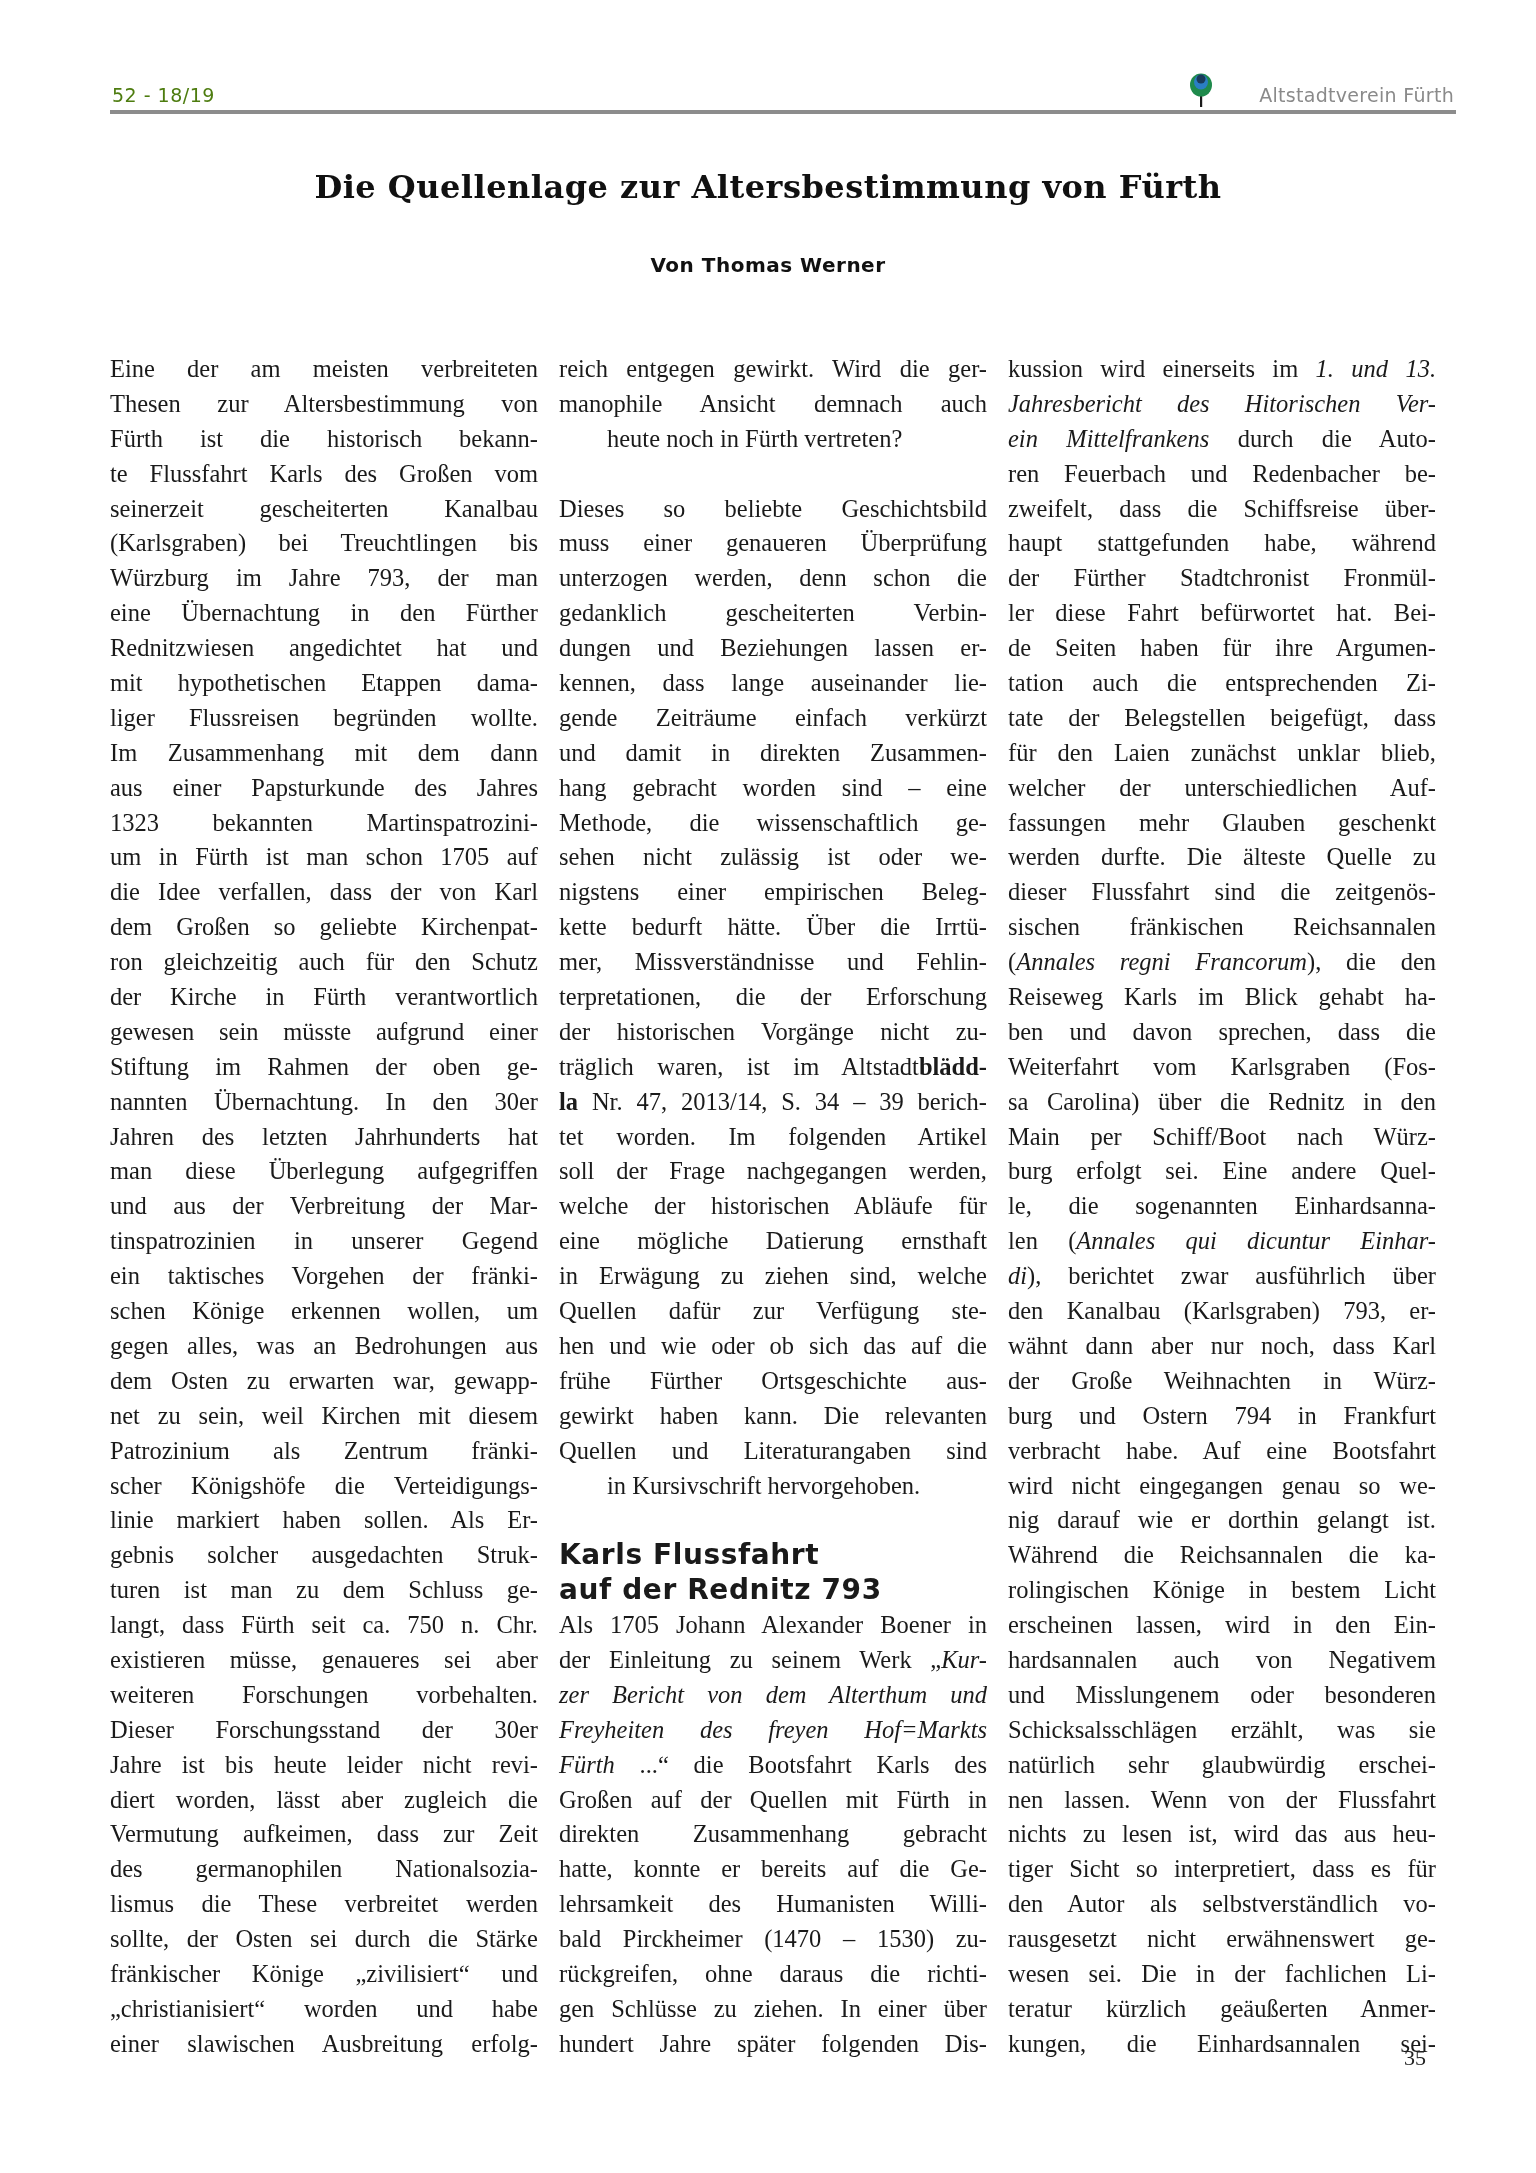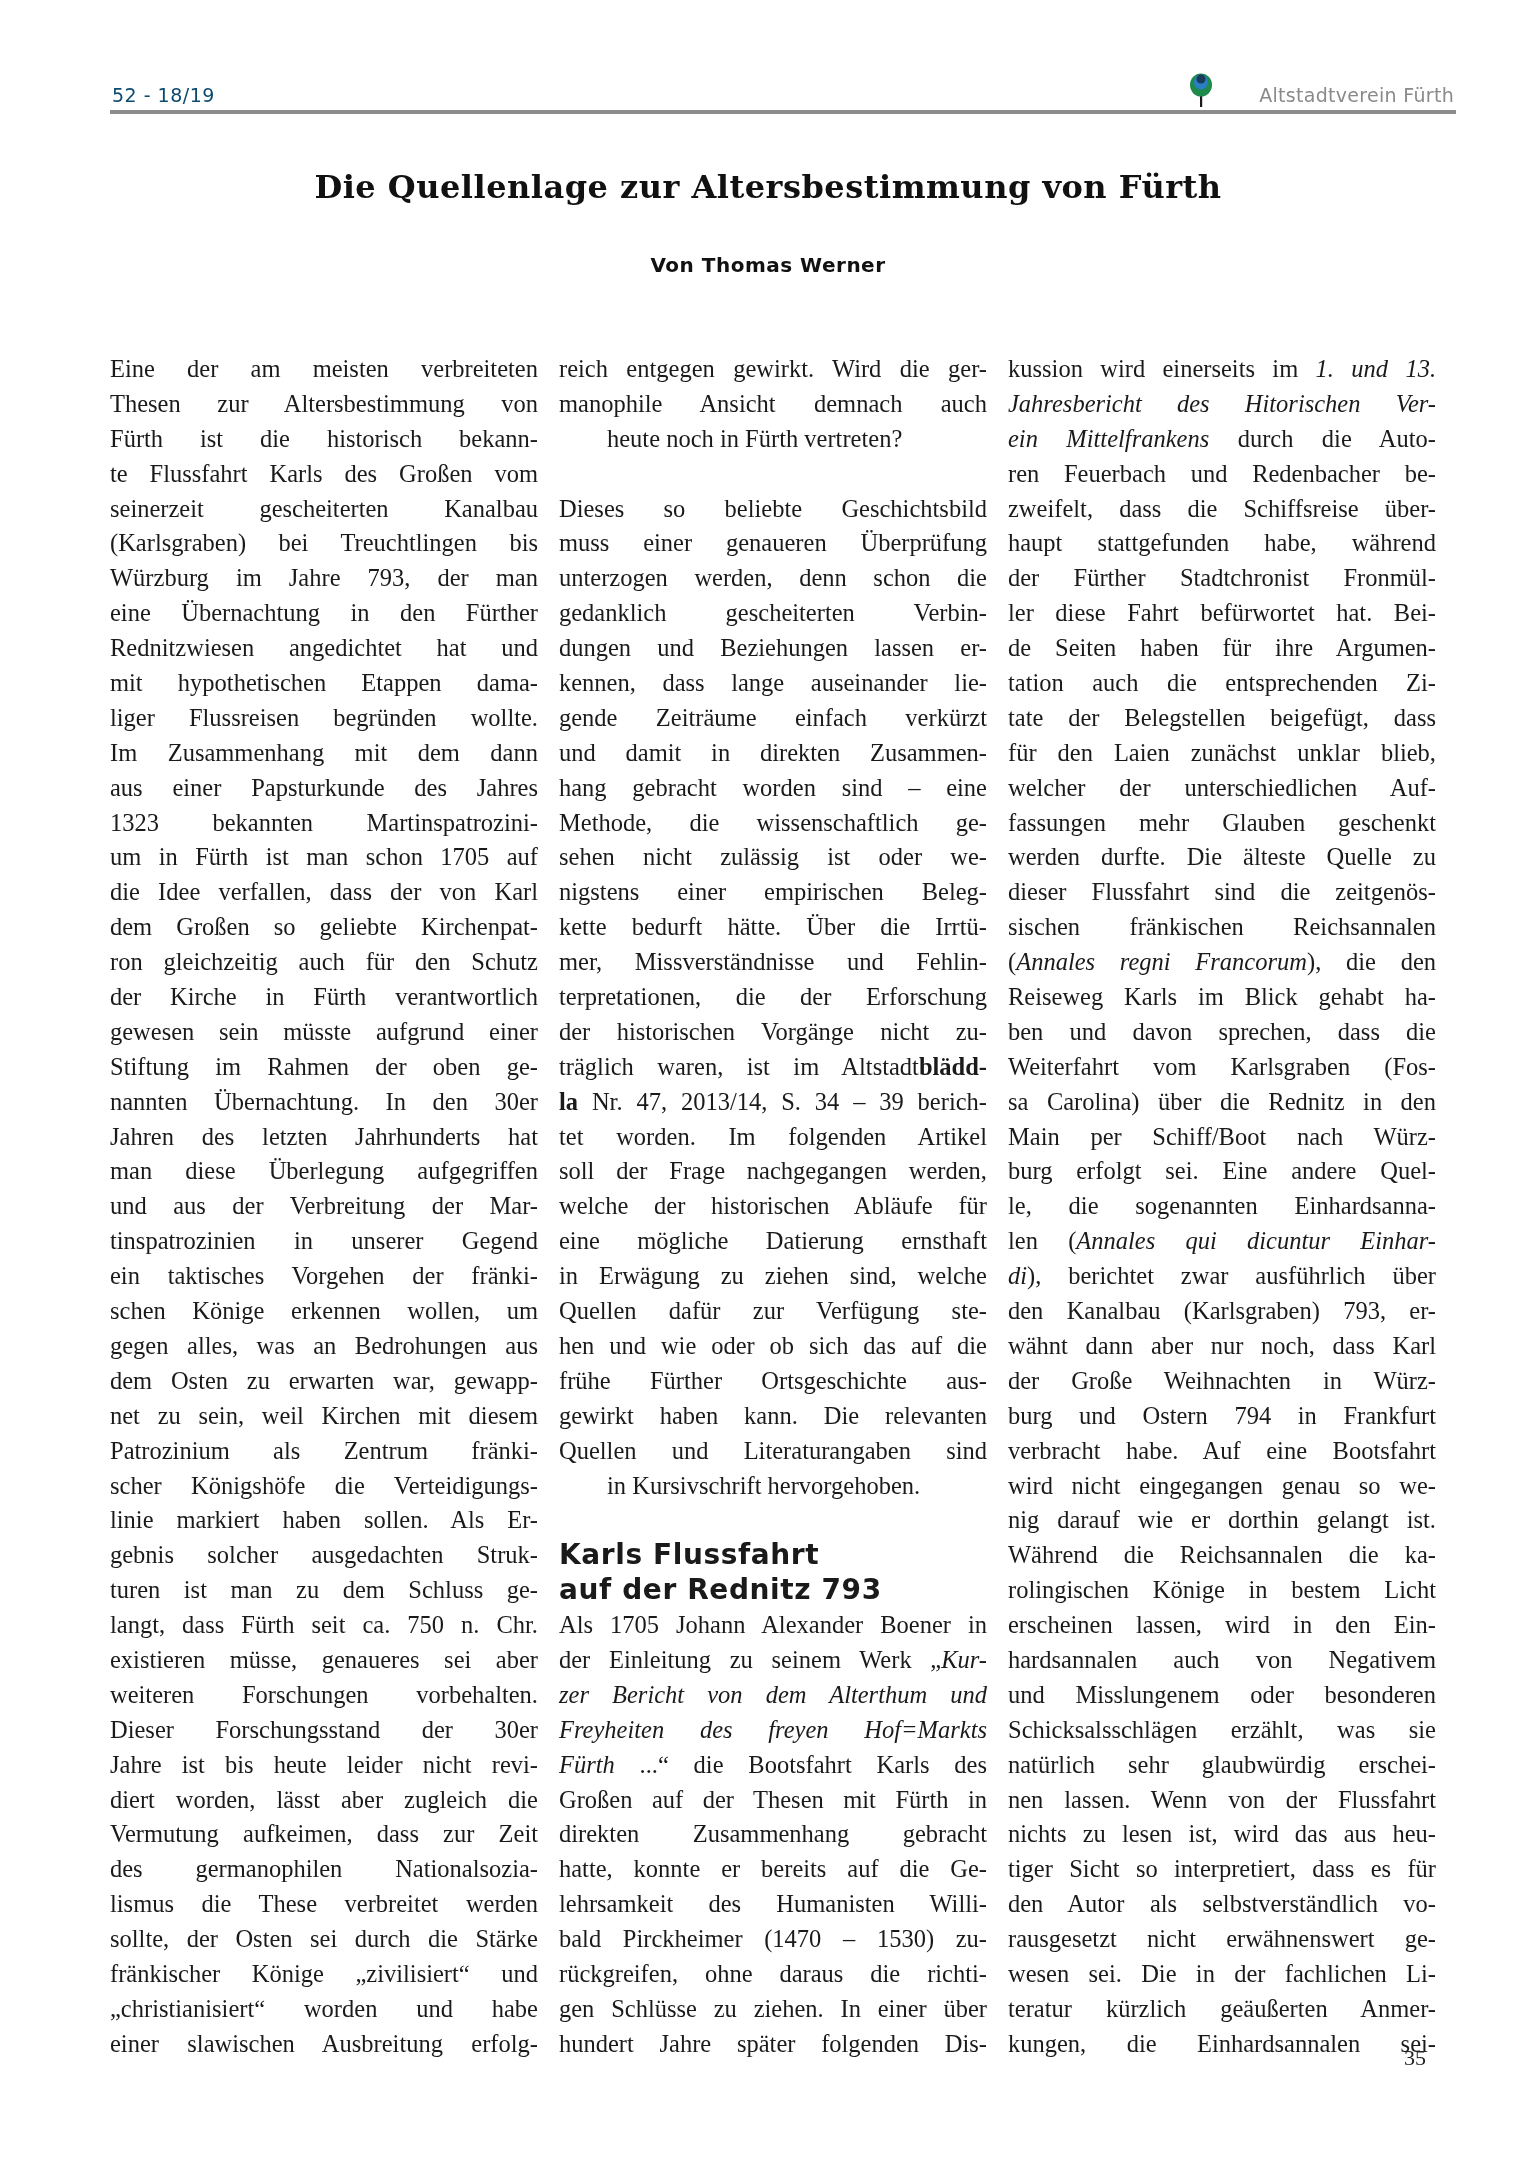--- a/index.html
+++ b/index.html
@@ -1,21 +1,21 @@
 <!DOCTYPE html>
 <html><head>
 <meta charset="utf-8">
 <style>
   html, body { margin: 0; padding: 0; background: #ffffff; }
   body { width: 1536px; height: 2173px; position: relative; overflow: hidden;
          font-family: "Liberation Serif", "DejaVu Serif", serif; color: #1a1a1a; }
 
   .header { position: absolute; left: 110px; top: 76px; width: 1346px; height: 34px; }
   .header .issue { position: absolute; left: 2px; bottom: 4px; font-family: "DejaVu Sans", sans-serif;
-                   font-size: 19px; color: #0c4a6e; letter-spacing: 0.5px; }
+                   font-size: 19px; color: #4d7c0f; letter-spacing: 0.5px; }
   .header .brand { position: absolute; right: 2px; bottom: 4px; font-family: "DejaVu Sans", sans-serif;
                    font-size: 19px; color: #8a8a8a; letter-spacing: 0.3px; text-align: right; }
   .header .logo { position: absolute; right: 242px; bottom: 2px; width: 26px; height: 36px; }
   .header .rule { position: absolute; left: 0; right: 0; bottom: -4px; height: 4px; background: #8c8c8c; }
 
   .title { position: absolute; left: 0; width: 1536px; top: 168px; text-align: center;
            font-family: "DejaVu Serif", serif; font-weight: bold; font-size: 32px; letter-spacing: 0.5px;
            color: #111; }
   .byline { position: absolute; left: 0; width: 1536px; top: 253px; text-align: center;
             font-family: "DejaVu Sans", sans-serif; font-weight: bold; font-size: 20px; color: #111;
@@ -150,21 +150,21 @@
     </div>
   <span class="gap"></span>
   <span class="subhead">Karls Flussfahrt</span>
   <span class="subhead">auf der Rednitz 793</span>
   <span class="line">Als 1705 Johann Alexander Boener in</span>
   <span class="line"><span>der Einleitung zu seinem Werk „</span><i>Kur-</i></span>
   <span class="line it">zer Bericht von dem Alterthum und</span>
   <span class="line it">Freyheiten des freyen Hof=Markts</span>
   <span class="line"><i>Fürth</i><span> ...“ die Bootsfahrt Karls des</span></span>
   <div id="c2p3rest">
-      <span class="line">Großen auf der Thesen mit Fürth in</span>
+      <span class="line">Großen auf der Quellen mit Fürth in</span>
       <span class="line">direkten Zusammenhang gebracht</span>
       <span class="line">hatte, konnte er bereits auf die Ge-</span>
       <span class="line">lehrsamkeit des Humanisten Willi-</span>
       <span class="line">bald Pirckheimer (1470 – 1530) zu-</span>
       <span class="line">rückgreifen, ohne daraus die richti-</span>
       <span class="line">gen Schlüsse zu ziehen. In einer über</span>
       <span class="line">hundert Jahre später folgenden Dis-</span>
     </div>
 </div>
 

